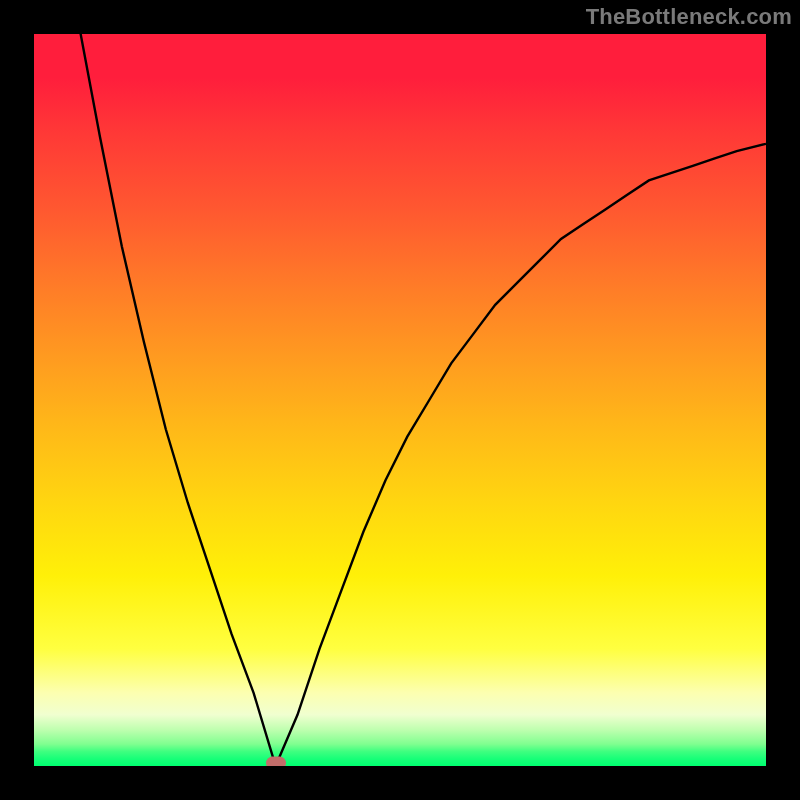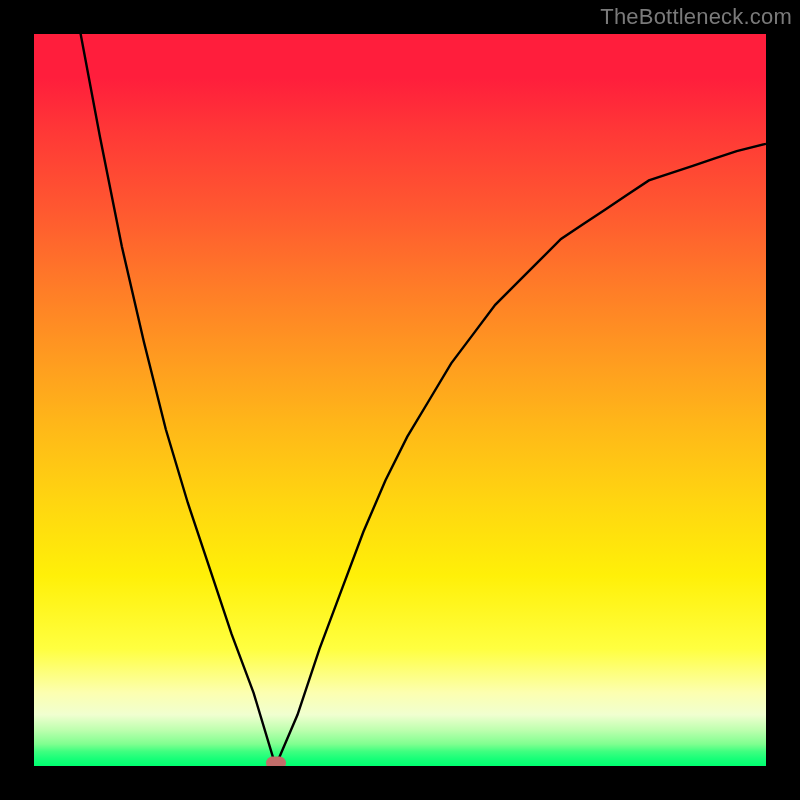--- a/index.html
+++ b/index.html
@@ -61,21 +61,21 @@
     background: #c26d6a;
     border-radius: 8px;
     transform: translate(-50%, -50%);
     pointer-events: none;
   }
   .watermark {
     position: absolute;
     top: 4px;
     right: 8px;
     font-size: 22px;
-    font-weight: 400;
+    font-weight: 700;
     color: #7a7a7a;
     letter-spacing: 0.2px;
   }
 </style>
 </head>
 <body>
 
 <div class="outer-frame">
 
   <div class="watermark">TheBottleneck.com</div>

